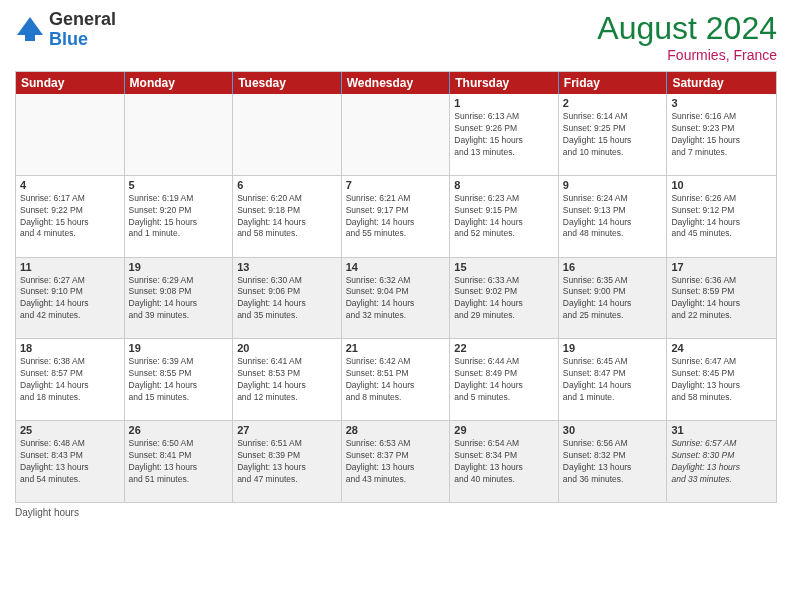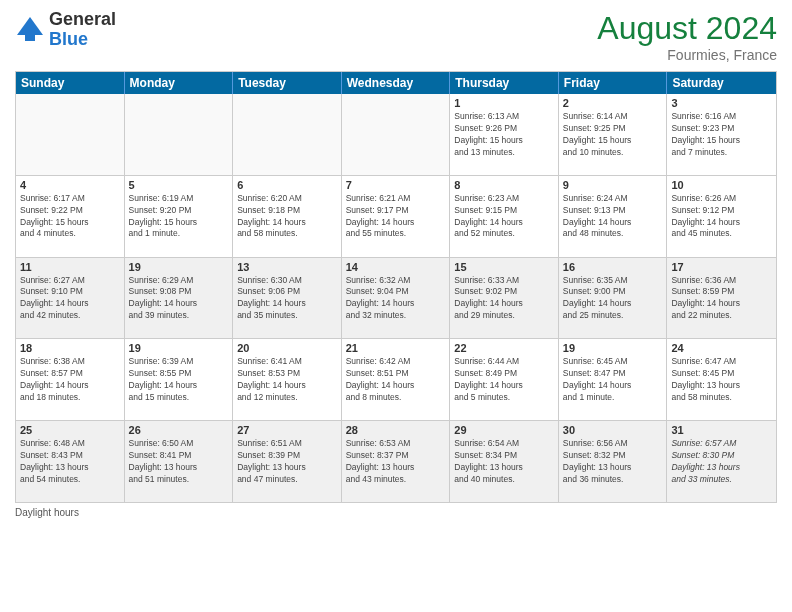--- a/index.html
+++ b/index.html
@@ -50,32 +50,32 @@
     .title-block {
       text-align: right;
     }
     .month-title {
       font-size: 32px;
       font-weight: normal;
       color: #15803d;
     }
     .subtitle {
       font-size: 14px;
-      color: #737373;
+      color: #be185d;
     }
     .calendar {
       flex: 1;
       display: flex;
       flex-direction: column;
       border: 1px solid #ccc;
     }
     .cal-header {
       display: grid;
       grid-template-columns: repeat(7, 1fr);
-      background: #0369a1;
+      background: #b91c1c;
     }
     .cal-header-cell {
       color: #fff;
       font-size: 12px;
       font-weight: bold;
       padding: 4px 5px;
       border-right: 1px solid #5599dd;
       text-align: left;
     }
     .cal-header-cell:last-child { border-right: none; }

